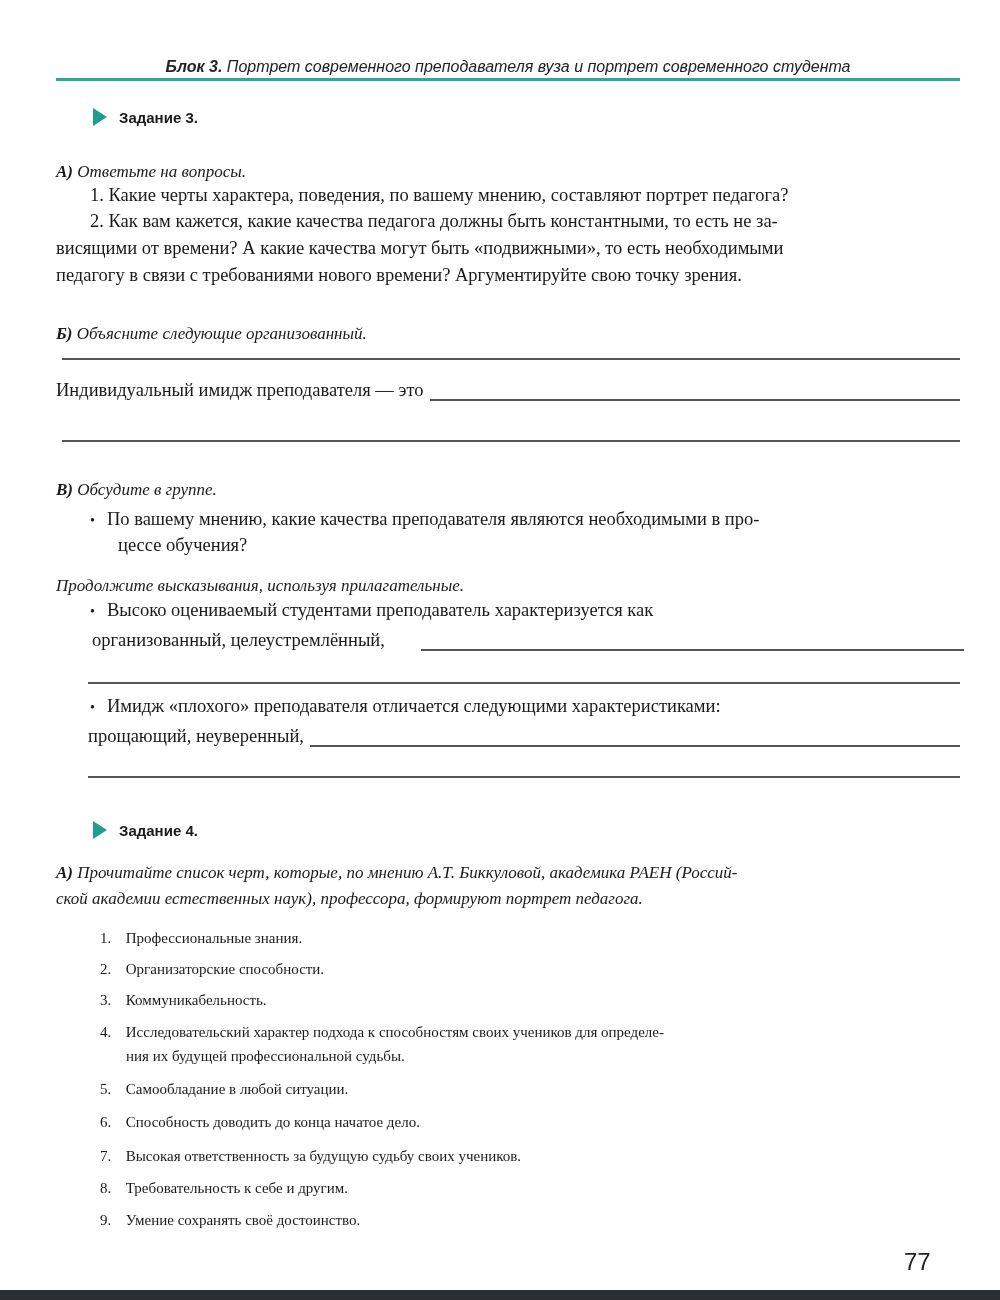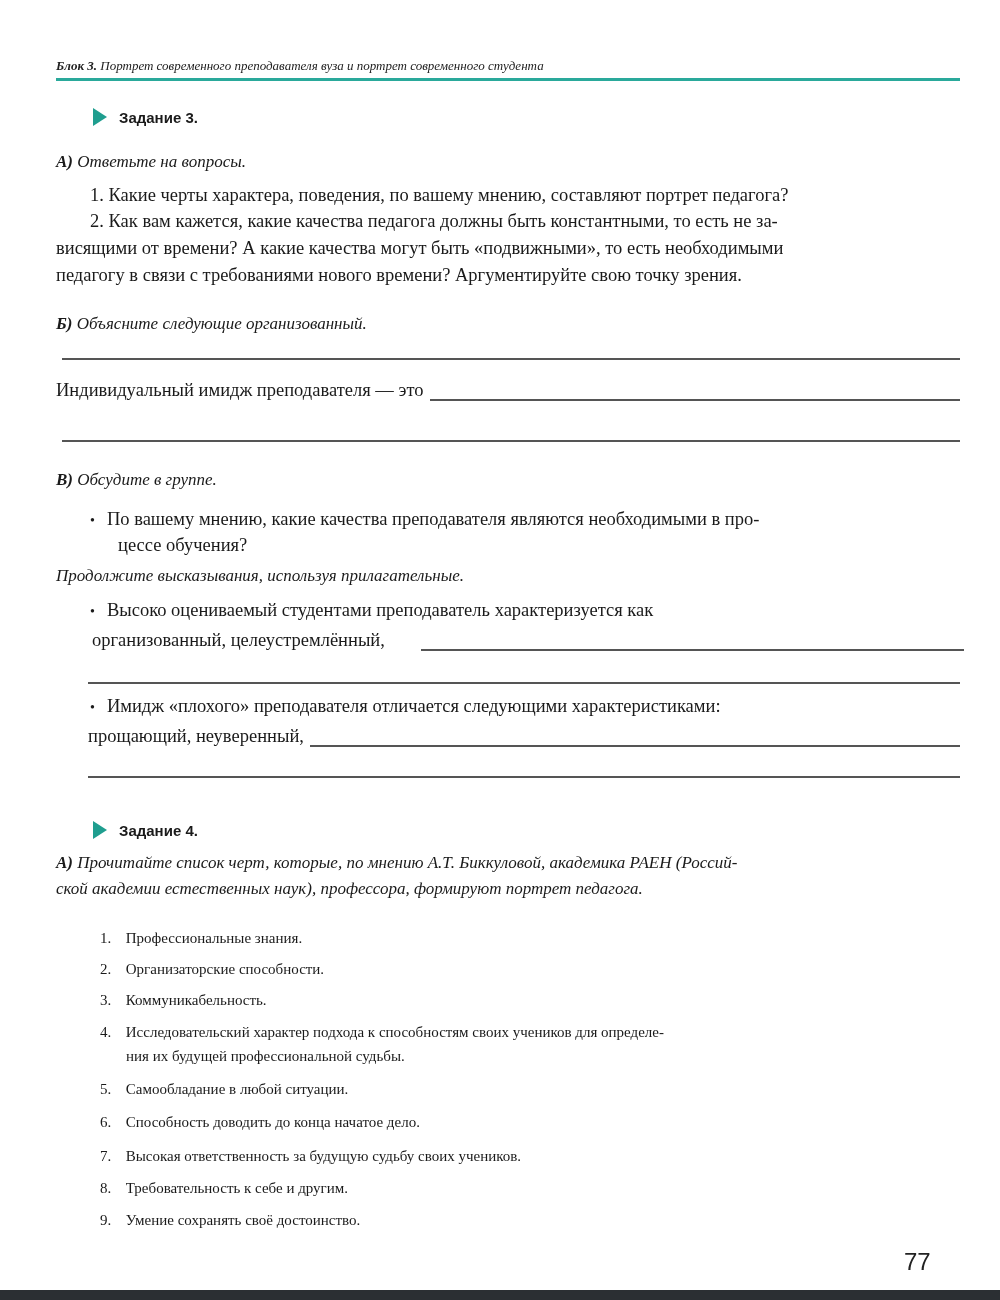--- a/index.html
+++ b/index.html
@@ -1,24 +1,24 @@
 <!DOCTYPE html>
 <html><head>
 <meta charset="utf-8">
 <style>
   html, body { margin:0; padding:0; }
   body { width:1000px; height:1300px; background:#ffffff; position:relative; overflow:hidden;
          font-family:"Liberation Serif", "DejaVu Serif", serif; color:#1a1a1a; }
-  .header { position:absolute; left:56px; top:58px; width:904px; text-align:left;
-            font-family:Liberation Serif, serif; font-style:italic; font-size:13px; color:#222; }
+  .header { position:absolute; left:56px; top:58px; width:904px; text-align:center;
+            font-family:Liberation Sans, sans-serif; font-style:italic; font-size:16px; color:#222; }
   .header b { font-weight:bold; }
   .header-rule { position:absolute; left:56px; top:78px; width:904px; height:3px; background:#2aa99b; }
   .task { position:absolute; left:56px; font-family:Liberation Sans, sans-serif; font-weight:bold; font-size:15px; display:flex; align-items:center;margin-left:37px; }
   .tri { width:0; height:0; border-top:9px solid transparent; border-bottom:9px solid transparent; border-left:14px solid #1f9e8f; margin-right:12px; }
-  .sub { position:absolute; left:56px; font-style:italic; font-size:17px; }
+  .sub { position:absolute; left:56px; font-style:italic; font-size:17px;margin-top:10px; }
   .sub b { font-weight:bold; }
   .p { position:absolute; font-size:18.5px; line-height:26px; text-align:justify; }
   .fillrow { position:absolute; left:56px; width:904px; display:flex; align-items:flex-end; font-size:18.5px; }
   .fillrow .line { flex:1; border-bottom:2px solid #555; margin-left:6px; height:18px; }
   .rule { position:absolute; border-bottom:2px solid #555; }
   .bullet::before { content:"•"; margin-right:12px; font-size:14px; }
   .li { position:absolute; left:100px; width:860px; font-size:15px; line-height:24px; }
   .li .num { display:inline-block; width:22px; }
   .pagenum { position:absolute; left:904px; top:1248px; font-family:"Liberation Sans", sans-serif; font-size:24px; color:#222; }
   .footerbar { position:absolute; left:0; top:1290px; width:1000px; height:10px; background:#2b2f33; }

